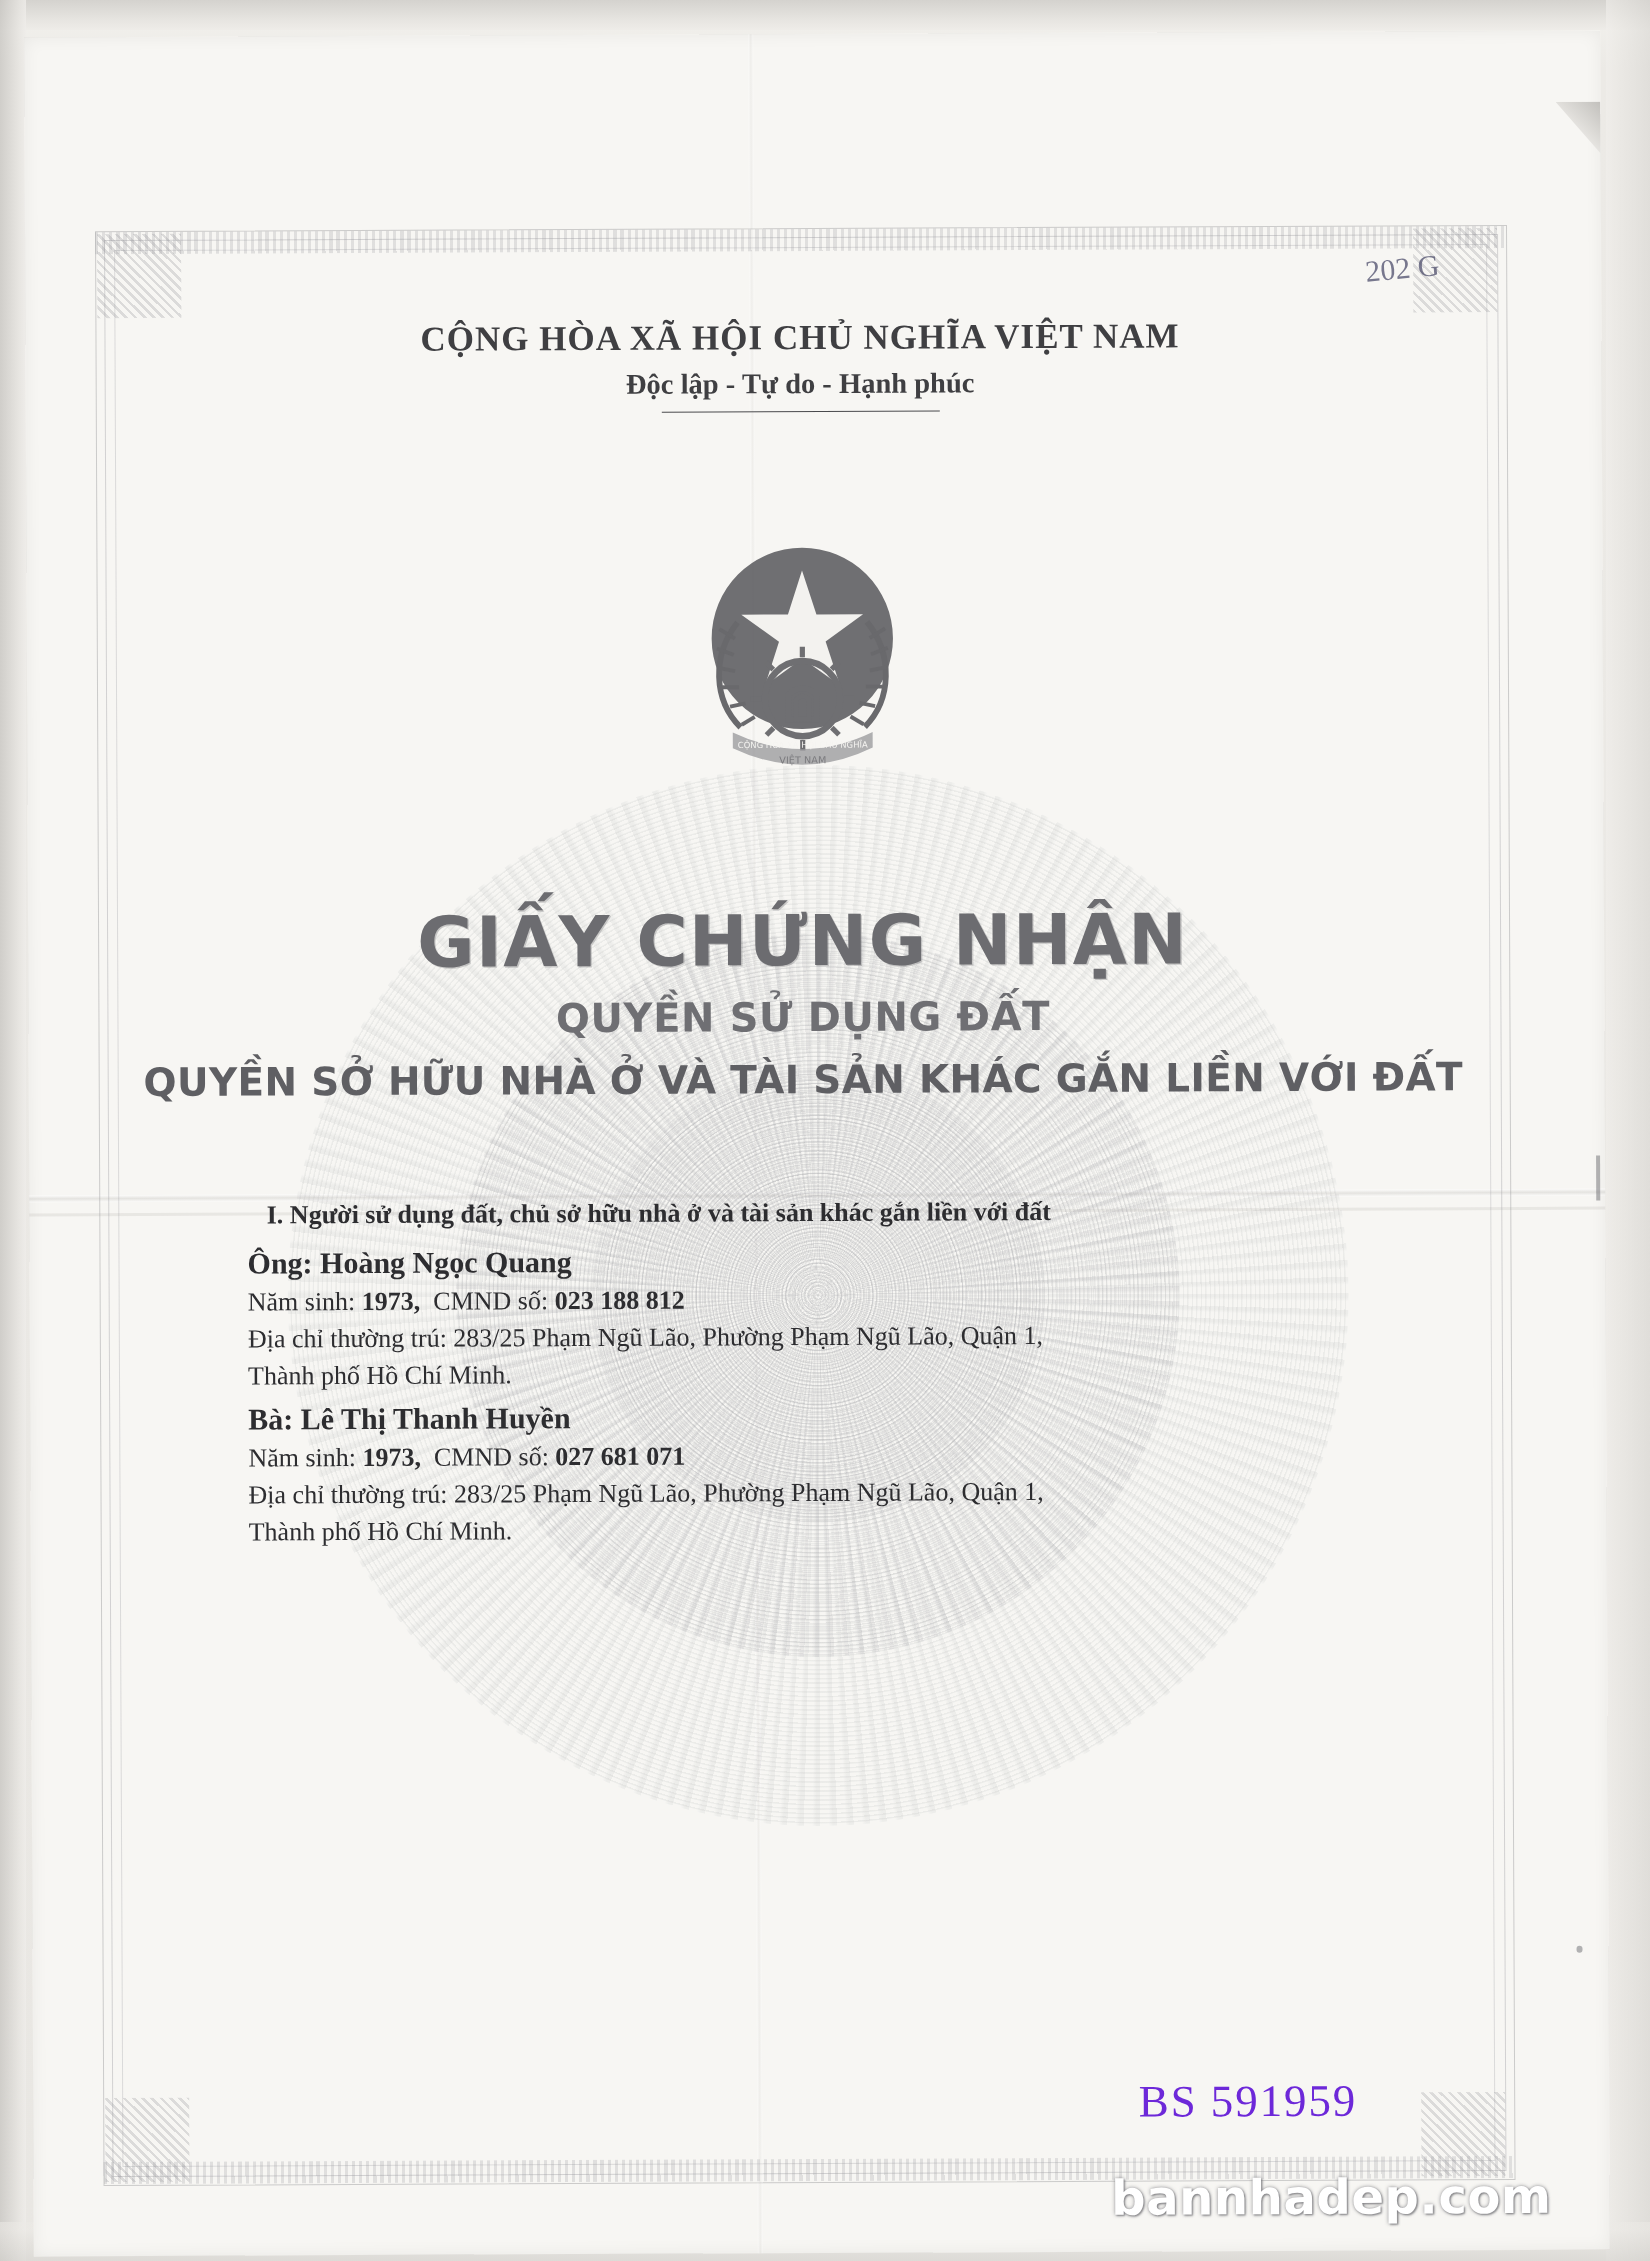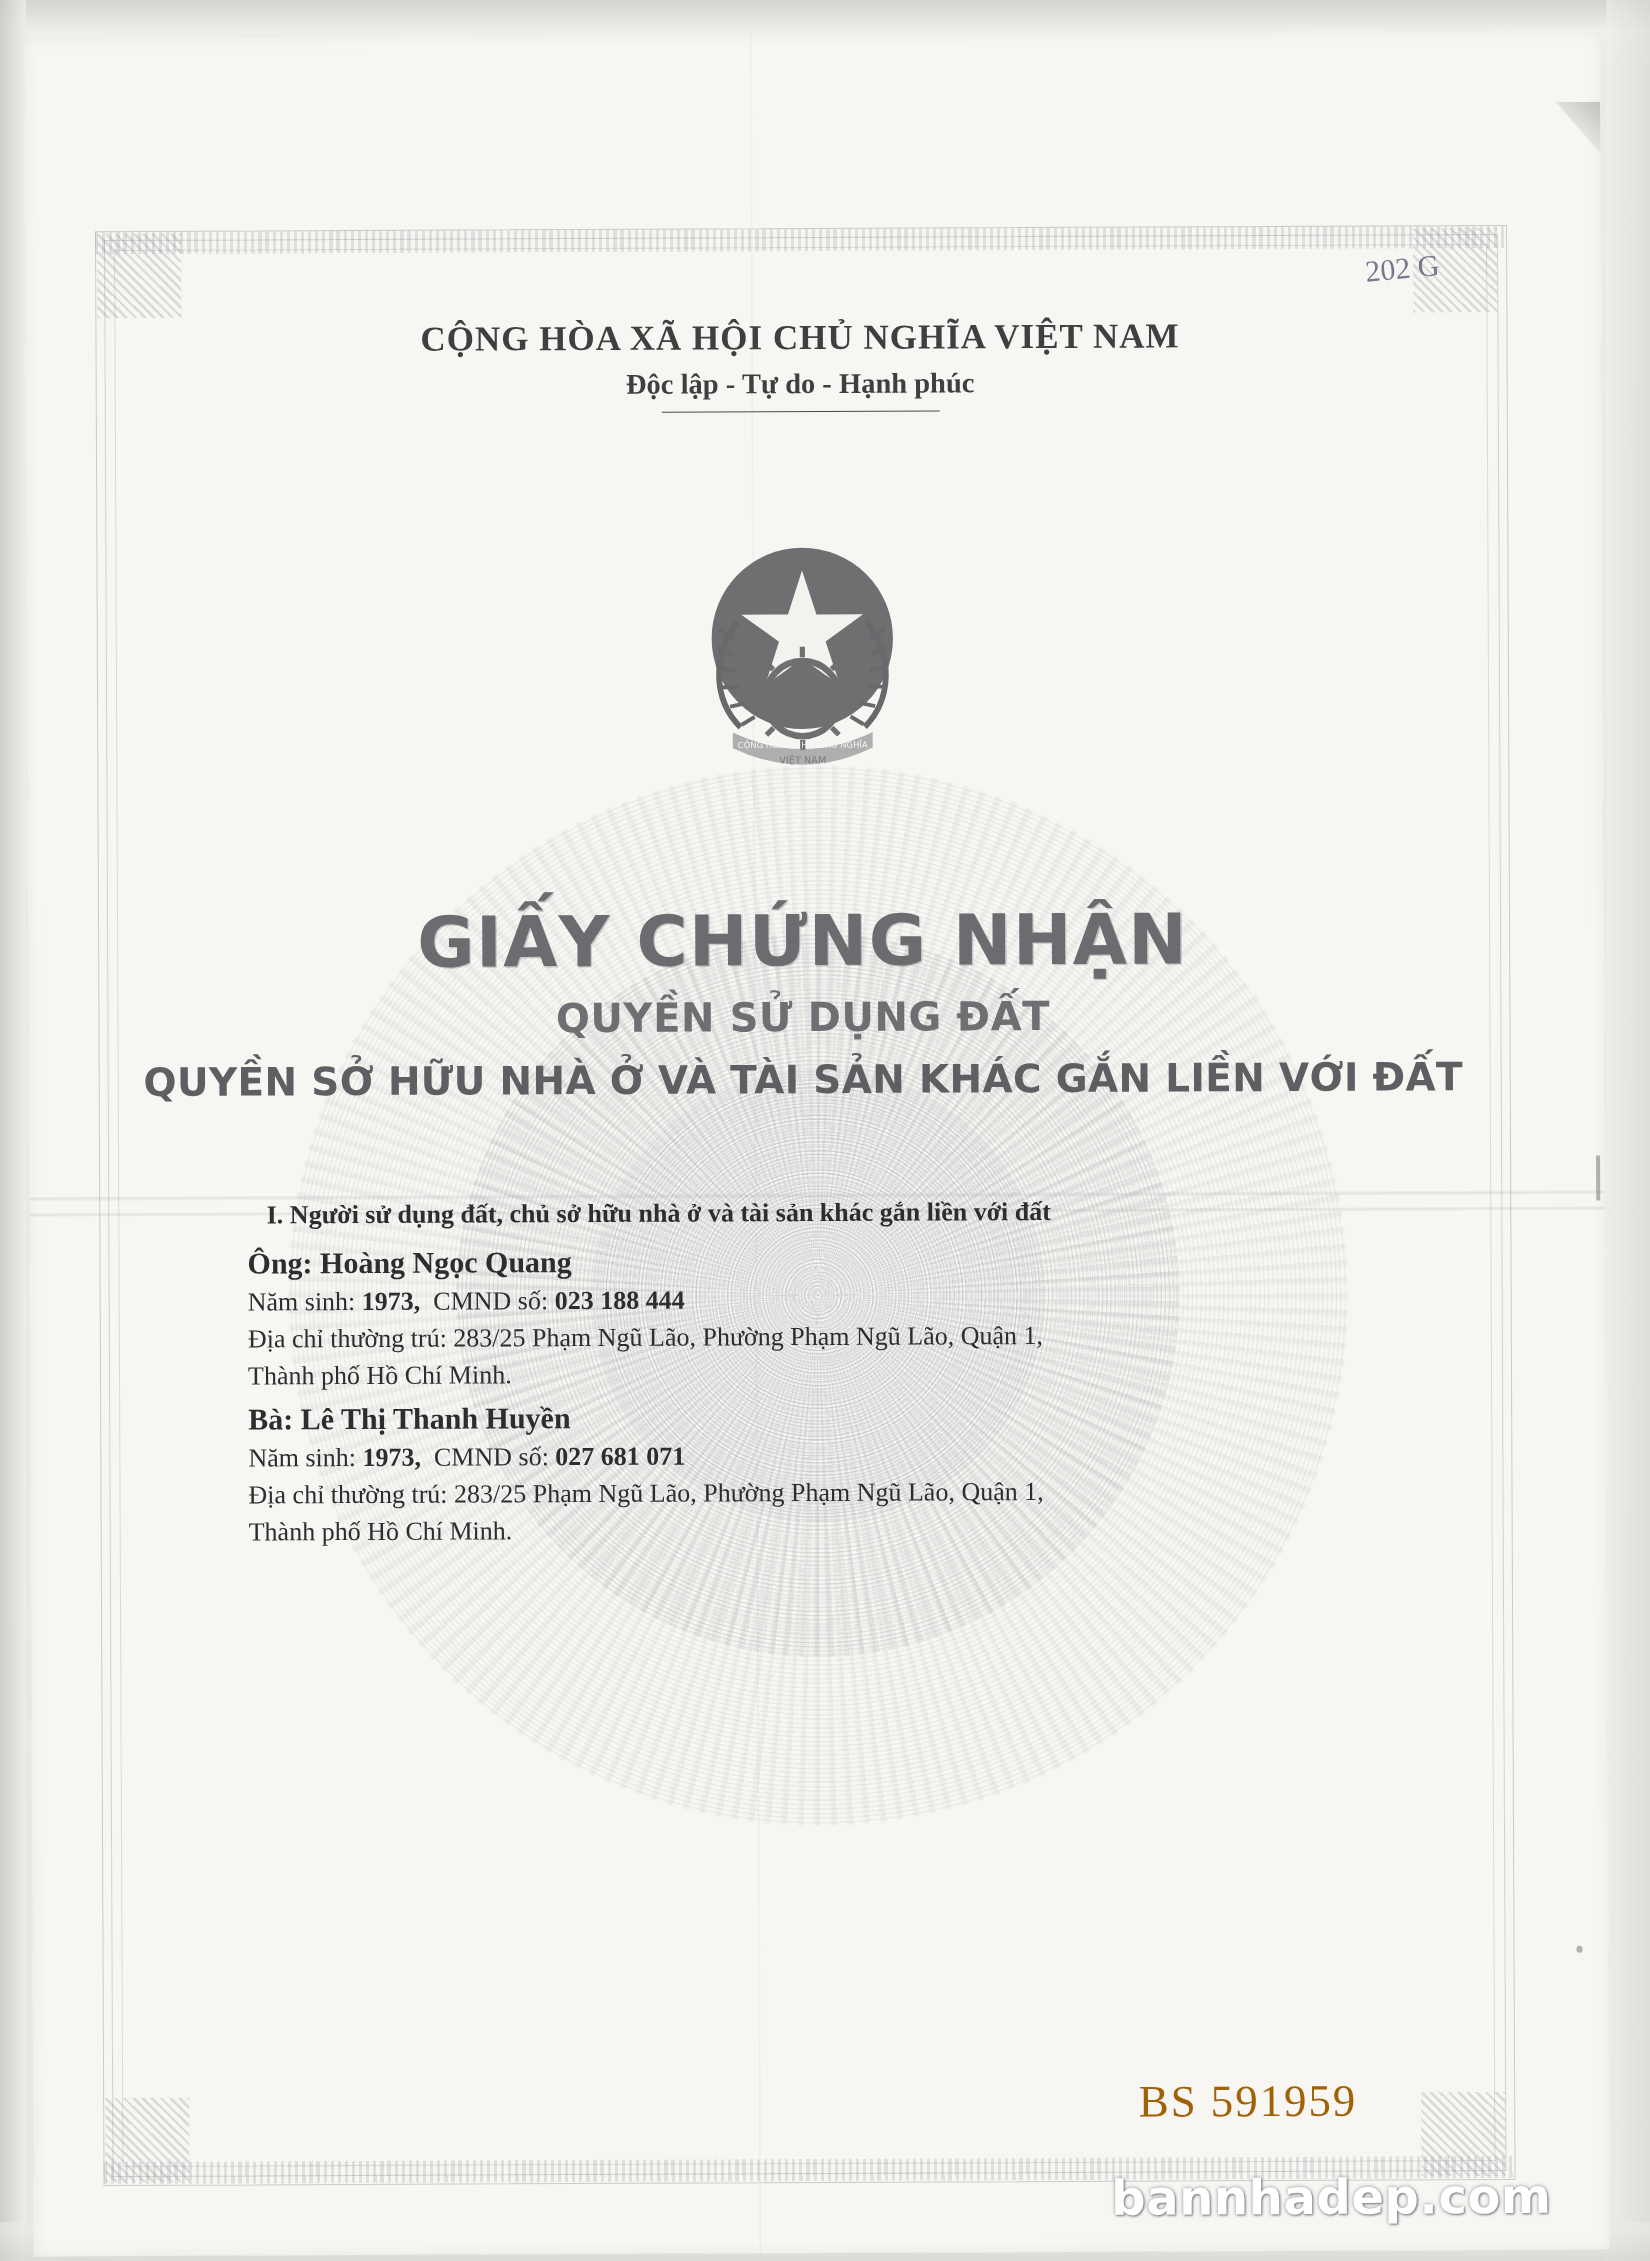--- a/index.html
+++ b/index.html
@@ -292,21 +292,21 @@
   .person-line b { font-weight: bold; }
 
   
   .serial {
     position: absolute;
     right: 136px;
     top: 1830px;
     font-family: "Liberation Serif", serif;
     font-size: 45px;
     letter-spacing: 1.9px;
-    color: #a16207;
+    color: #6d28d9;
   }
 
   
   .handwriting {
     position: absolute;
     right: 162px;
     top: 220px;
     font-family: "Liberation Serif", serif;
     font-size: 30px;
     color: #4d4d6b;
@@ -433,21 +433,21 @@
 
         <div class="person-block">
           <div class="person-name">
             <span>Ông:</span>
             <span>Hoàng Ngọc Quang</span>
           </div>
           <div class="person-line">
             <span>Năm sinh:</span>
             <b>1973,</b>
             &nbsp;<span>CMND số:</span>
-            <b>023 188 444</b>
+            <b>023 188 812</b>
           </div>
           <div class="person-line">
             <span>Địa chỉ thường trú:</span>
             <span>283/25 Phạm Ngũ Lão, Phường Phạm Ngũ Lão, Quận 1,</span>
           </div>
           <div class="person-line">Thành phố Hồ Chí Minh.</div>
         </div>
 
         <div class="person-block">
           <div class="person-name">

